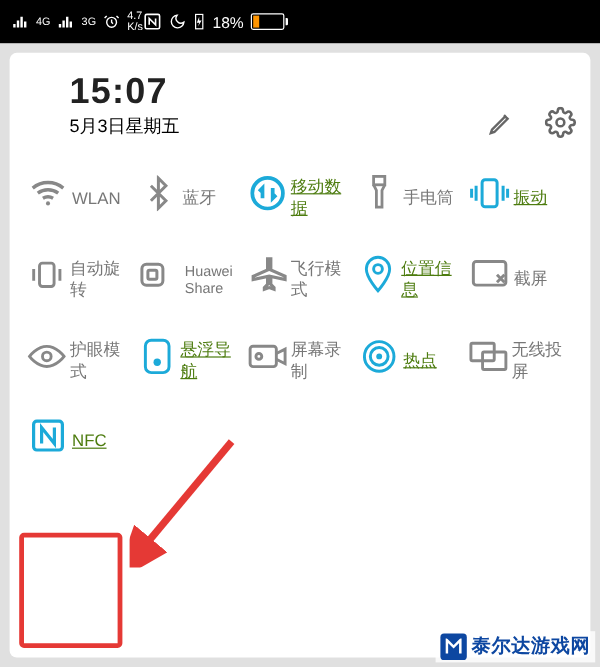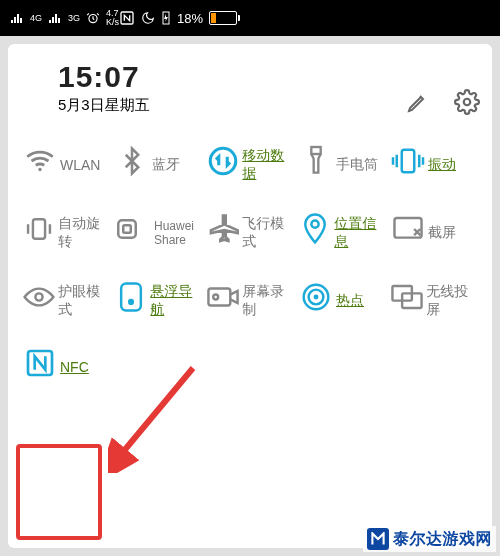--- a/index.html
+++ b/index.html
@@ -30,21 +30,21 @@
   .tile .ic { width: 40px; height: 40px; display:flex; align-items:center; justify-content:center; }
   .tile .lbl { margin-top:8px; font-size:14px; color:#777; }
   .tile.active .lbl { color:#4d7c0f;text-decoration:underline; }
   svg { display:block; }
   .highlight-box {
     position:absolute; left:8px; bottom:8px; width:86px; height:96px;
     border: 4px solid #e53935; border-radius:4px;
   }
   .arrow { position:absolute; left:100px; bottom:75px; }
   .watermark {
-    position:absolute; right:4px; bottom:4px; display:flex; align-items:center;
+    position:absolute; right:4px; bottom:4px; display:flex; 
     font-size:16px; font-weight:700; color:#0d47a1; letter-spacing:0.5px;
     background:rgba(255,255,255,0.8); padding:2px 4px;
   }
   .watermark .wm-icon { width:22px; height:22px; background:#0d47a1; margin-right:4px; display:flex; align-items:center; justify-content:center; border-radius:3px;}
   .ico-gray { stroke:#888; }
   .ico-active { stroke:#1caad9; }
 </style>
 </head>
 <body>
 

